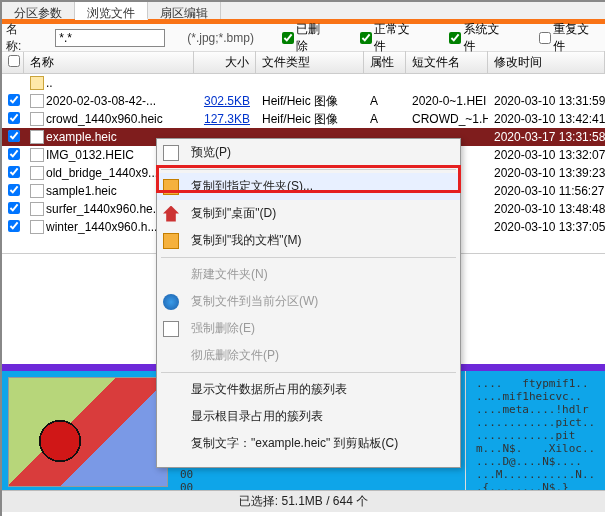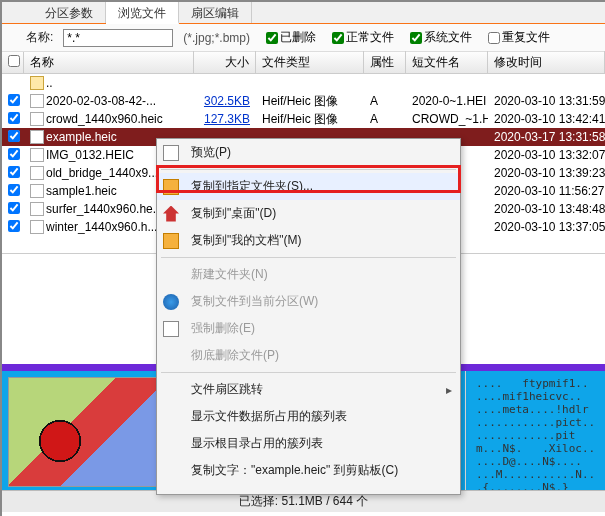--- a/index.html
+++ b/index.html
@@ -1,20 +1,20 @@
 <!DOCTYPE html>
 <html><head>
 <meta charset="utf-8">
 <style>
 * { margin: 0; padding: 0; box-sizing: border-box; font-family: "Microsoft YaHei", SimSun, sans-serif; font-size: 12px; }
 html, body { width: 605px; height: 516px; overflow: hidden; background: #fff; border: 1px solid #888; }
-.tabs { display: flex; background: #f0f0f0; border-bottom: 1px solid #f97316; height: 22px; padding-left: 31px; }
+.tabs { display: flex; background: #f0f0f0; border-bottom: 5px solid #f97316; height: 22px; }
 .tab { padding: 3px 12px; border-right: 1px solid #ccc; cursor: pointer; color: #333; }
 .tab.active { background: #fff; border-bottom: 2px solid #fff; margin-bottom: -1px; }
-.toolbar { display: flex; align-items: center; padding: 4px 24px; background: #fafafa; border-bottom: 1px solid #ddd; height: 28px; gap: 10px; }
+.toolbar { display: flex; align-items: center; padding: 4px 4px; background: #fafafa; border-bottom: 1px solid #ddd; height: 28px; gap: 22px; }
 .toolbar .lbl { color: #222; }
 .toolbar input[type=text] { width: 110px; height: 18px; border: 1px solid #888; padding: 0 3px; }
 .toolbar .hint { color: #555; }
 .toolbar label.chk { display: inline-flex; align-items: center; gap: 2px; margin-left: 6px; }
 .toolbar input[type=checkbox] { accent-color: #008000; }
 .headers { display: flex; background: linear-gradient(#fdfdfd,#e8e8e8); border-bottom: 1px solid #ccc; height: 22px; align-items: center; }
 .hcol { border-right: 1px solid #ccc; padding: 3px 6px; overflow: hidden; white-space: nowrap; }
 .w-cb { width: 22px; text-align: center; }
 .w-name { width: 170px; }
 .w-size { width: 62px; text-align: right; }
@@ -203,23 +203,20 @@
       <span>复制文件到当前分区(W)</span>
     </div>
   <div class="mi disabled">
       <span class="mico page"></span>
       <span>强制删除(E)</span>
     </div>
   <div class="mi disabled">
       <span>彻底删除文件(P)</span>
     </div>
   <div class="sep"></div>
-  <div class="mi sub">
-      <span>文件扇区跳转</span>
-    </div>
   <div class="mi">
       <span>显示文件数据所占用的簇列表</span>
     </div>
   <div class="mi">
       <span>显示根目录占用的簇列表</span>
     </div>
   <div class="mi">
       <span>复制文字："example.heic" 到剪贴板(C)</span>
     </div>
   <div class="mi"></div>

